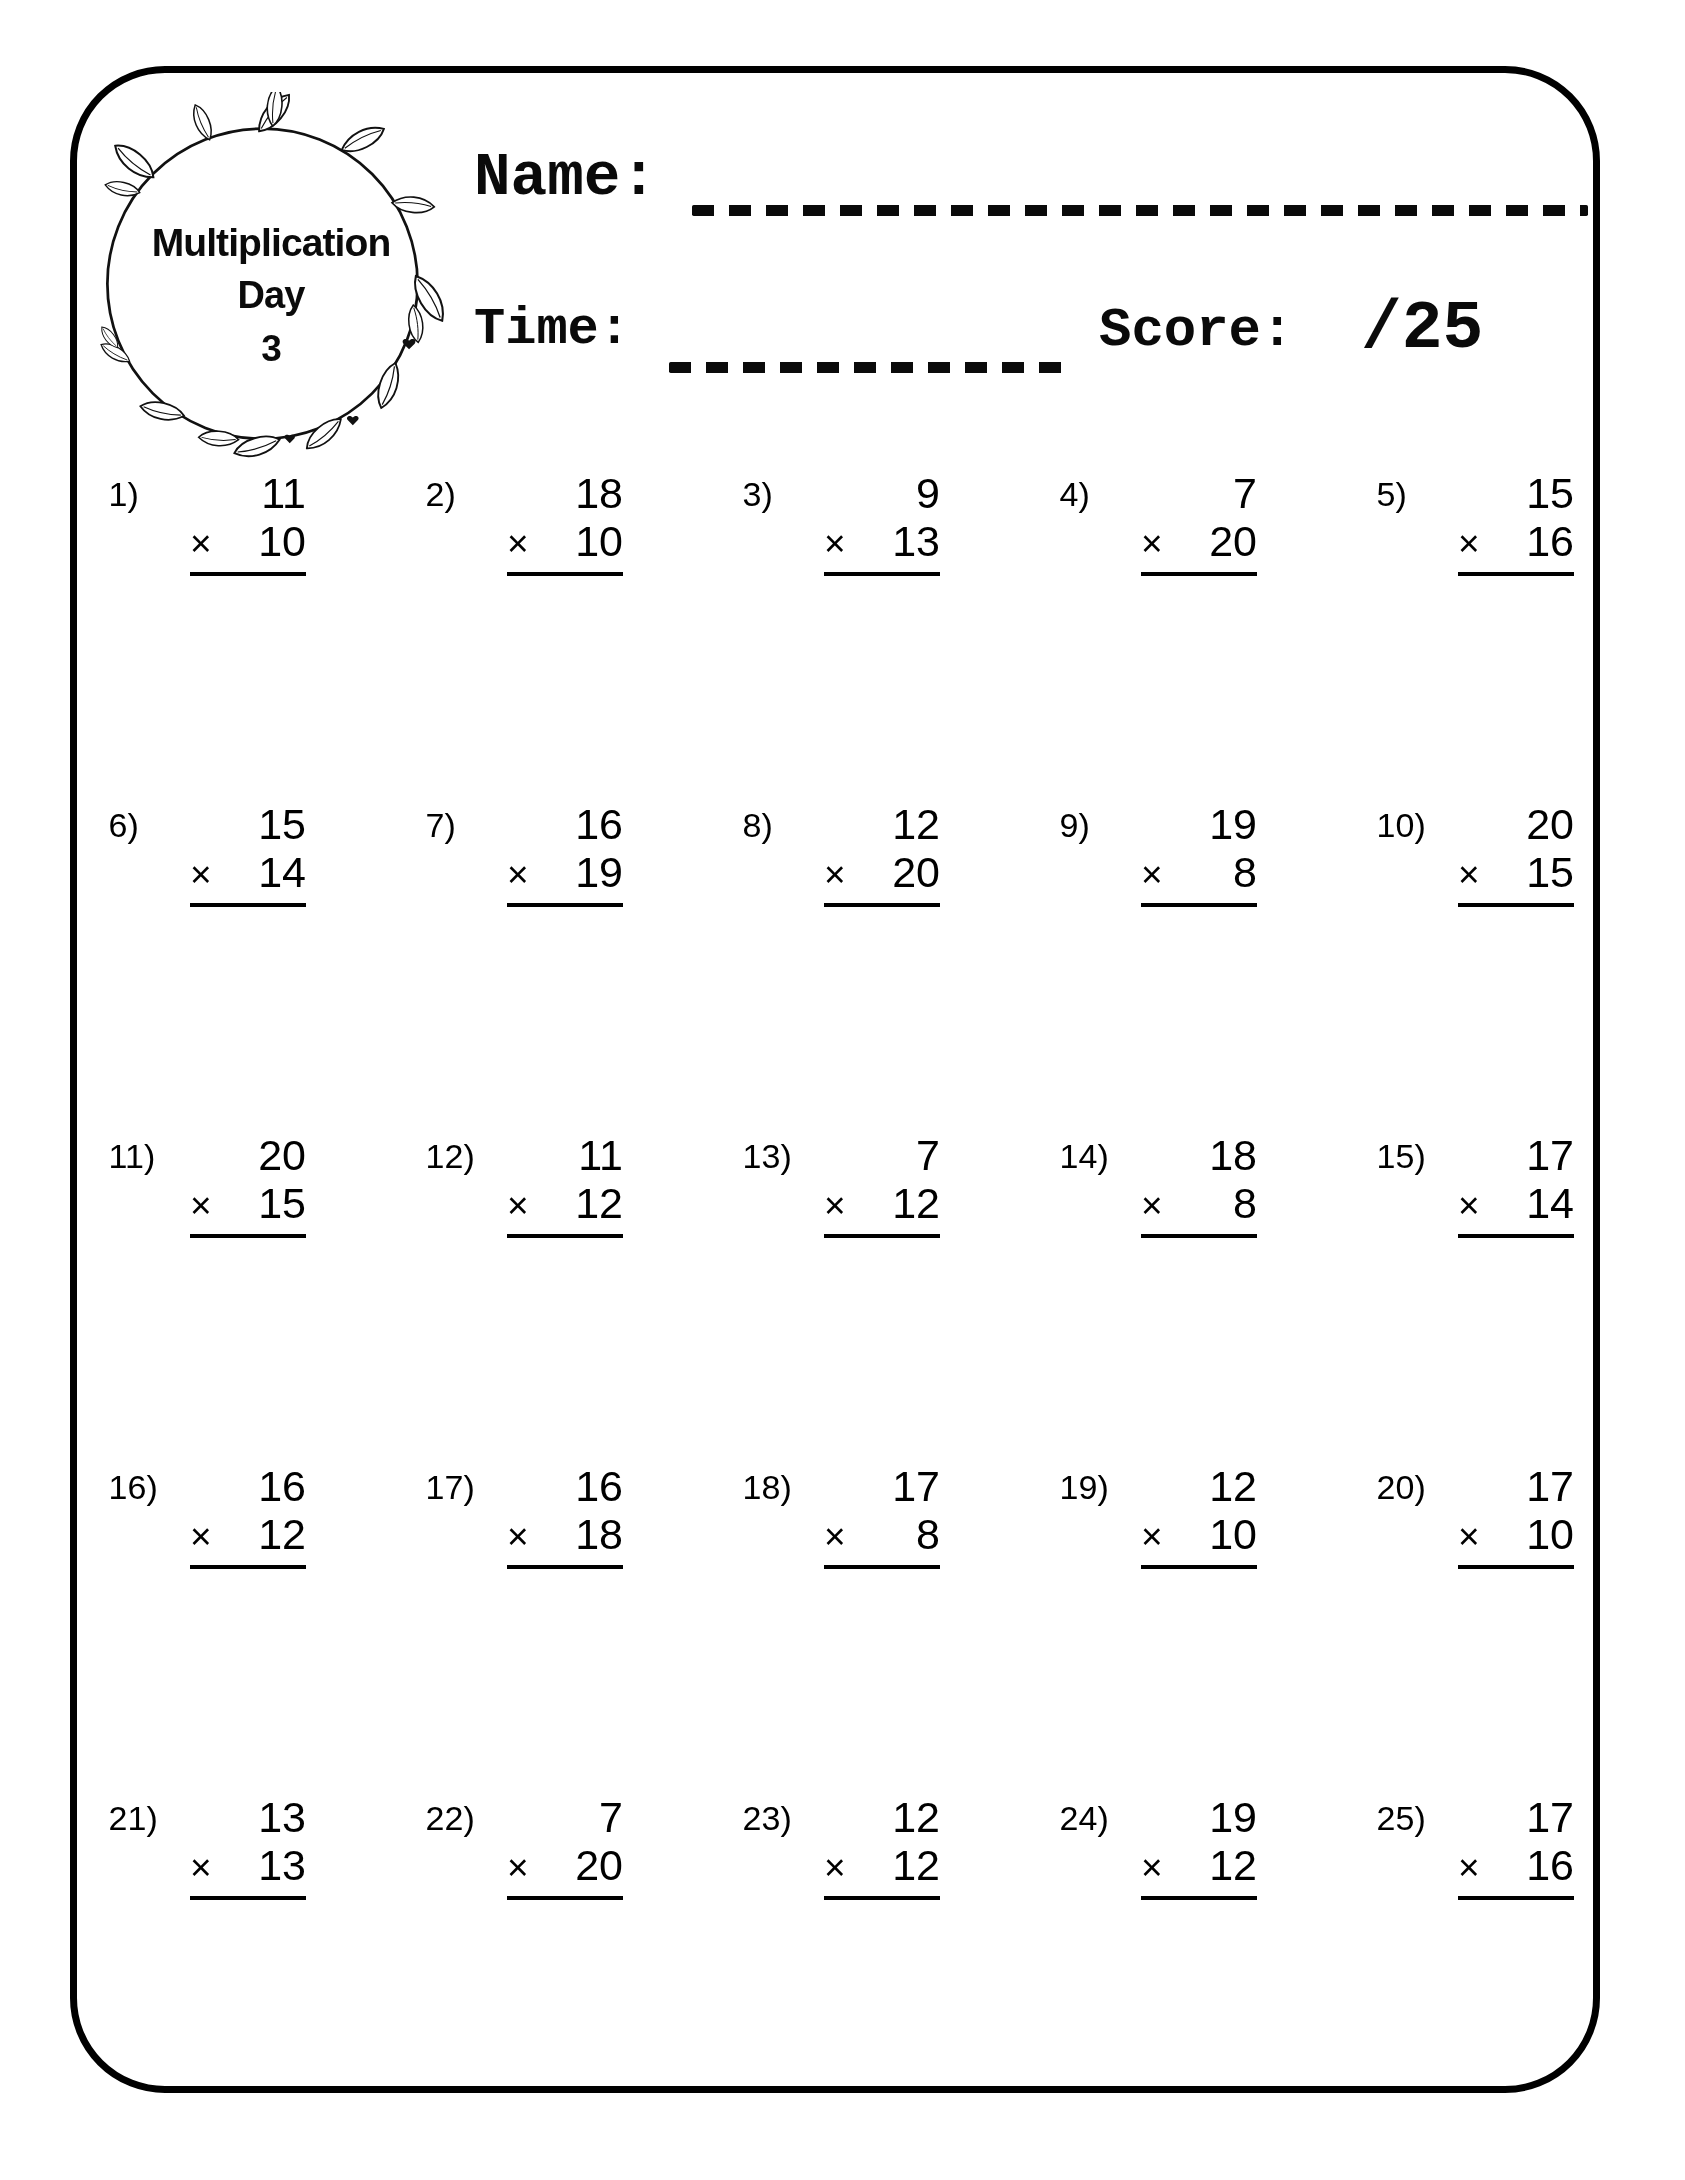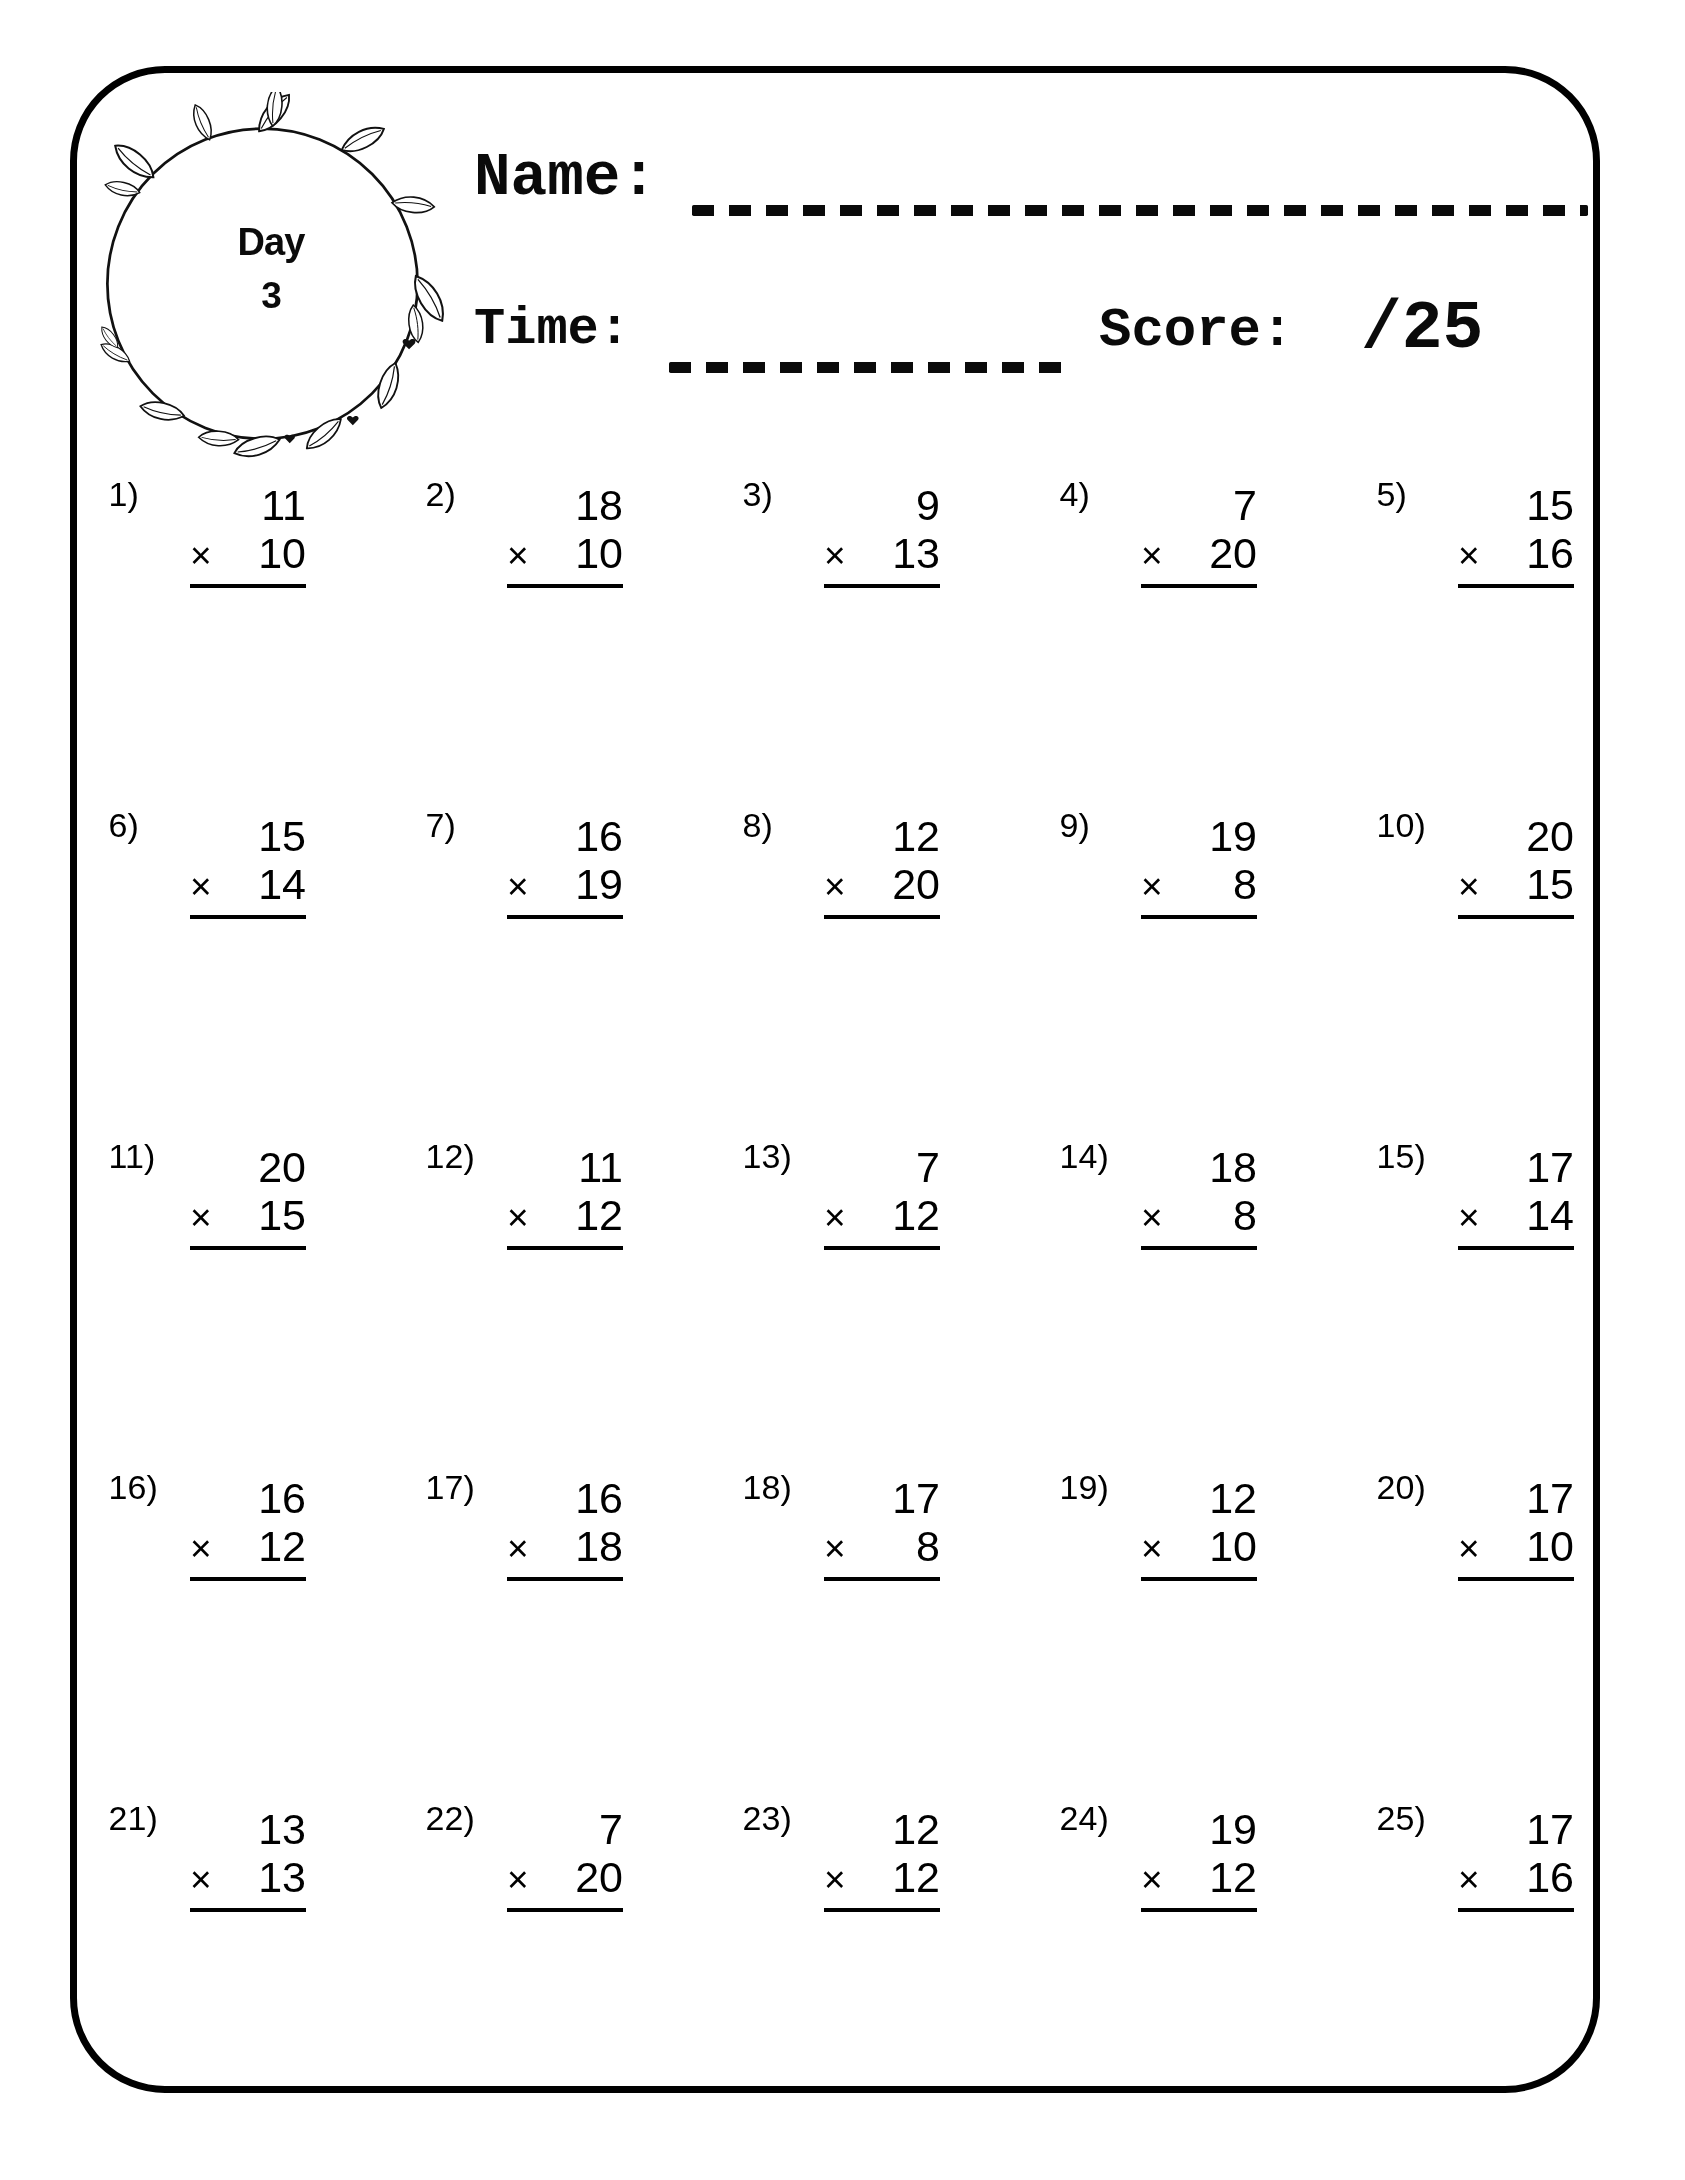--- a/index.html
+++ b/index.html
@@ -42,21 +42,21 @@
   .grid{
     position:absolute;left:95px;top:470px;
     display:grid;grid-template-columns:repeat(5,317px);grid-auto-rows:331px;
   }
   .cell{position:relative;}
   .pnum{
     position:absolute;left:13.6px;top:5.1px;font-size:34px;font-weight:400;
     font-family:"Liberation Sans",sans-serif;color:#000;
   }
   .work{
-    position:absolute;left:95px;top:12px;width:116px;text-align:right;
+    position:absolute;left:95px;top:0;width:116px;text-align:right;
     font-size:43px;line-height:46px;font-family:"Liberation Sans",sans-serif;color:#000;
   }
   .row2{display:flex;justify-content:space-between;align-items:baseline;margin-top:1.7px;}
   .times{font-size:37px;}
   .answer-line{border-top:4.3px solid #000;margin-top:5.1px;height:51px;}
 </style>
 </head>
 <body>
 
 <div class="page">
@@ -87,20 +87,21 @@
       <use href="#lf" transform="translate(44,316) rotate(223) scale(0.7)"></use>
       <use href="#lf" transform="translate(30,300) rotate(245) scale(0.55)"></use>
       <use href="#lf" transform="translate(72,100) rotate(-128) scale(1.05)"></use>
       <use href="#lf" transform="translate(56,118) rotate(-155) scale(0.75)"></use>
       <use href="#lf" transform="translate(138,56) rotate(-100) scale(0.8)"></use>
       <use href="#hrt" transform="translate(372,292) scale(1.1)"></use>
       <use href="#hrt" transform="translate(306,382)"></use>
       <use href="#hrt" transform="translate(232,404) scale(0.9)"></use>
     </svg>
     <div class="logo-text">
+      <div class="l1">Multiplication</div>
       <div class="l2">Day</div>
       <div class="l3">3</div>
     </div>
   </div>
 
   <div class="hdr name-label">Name:</div>
   <div class="dashline name-line"></div>
 
   <div class="hdr time-label">Time:</div>
   <div class="dashline time-line"></div>

